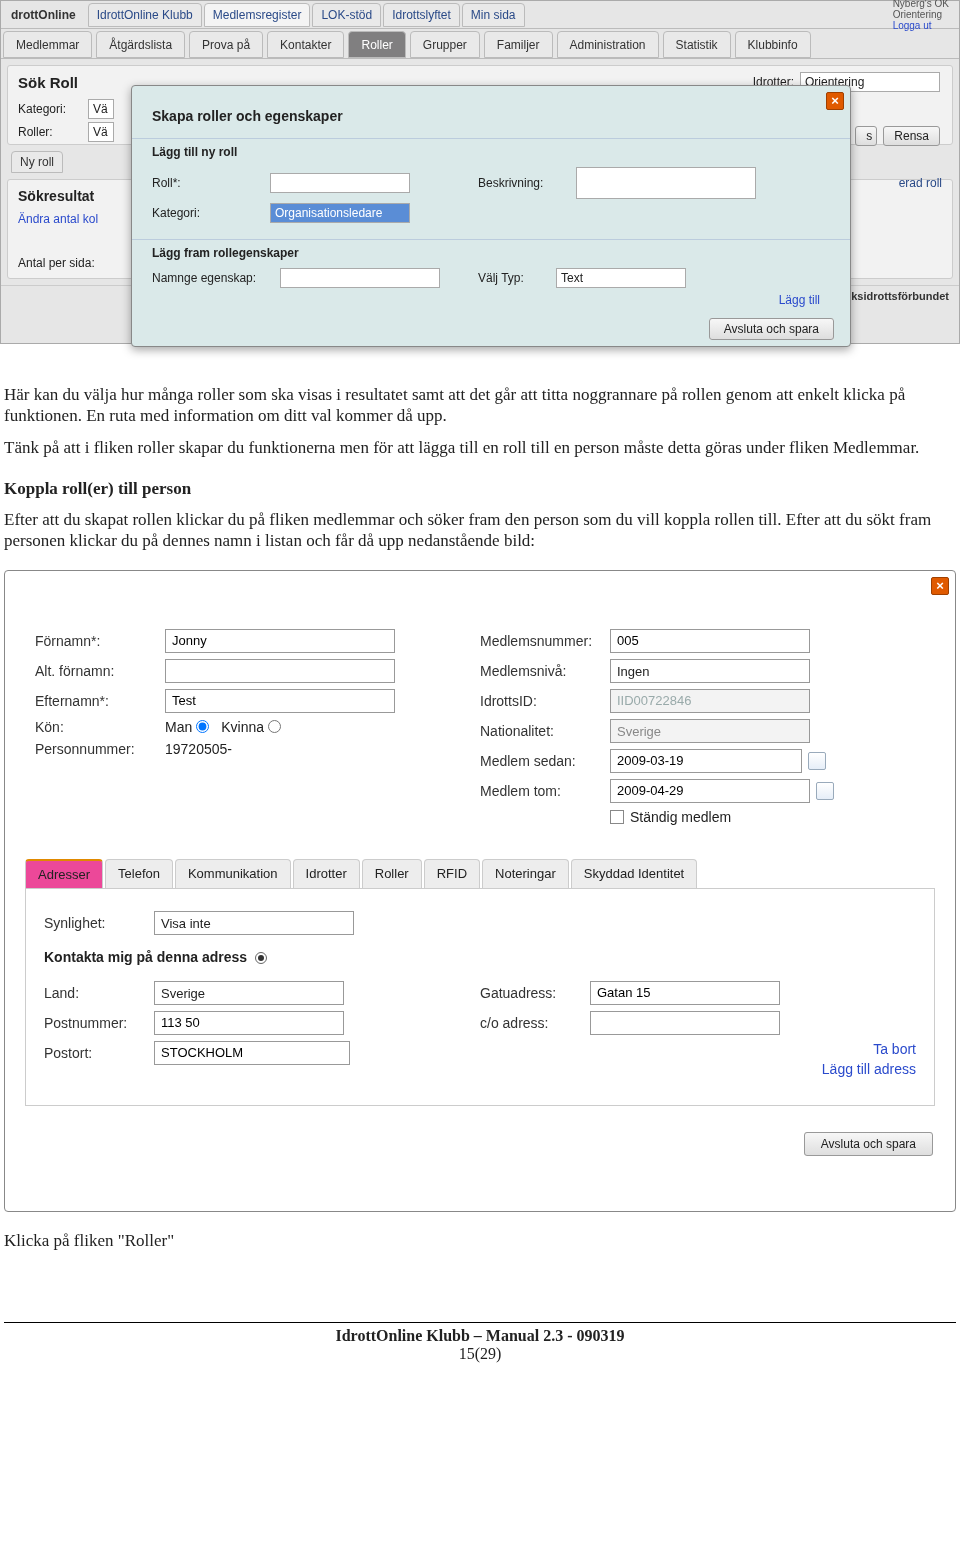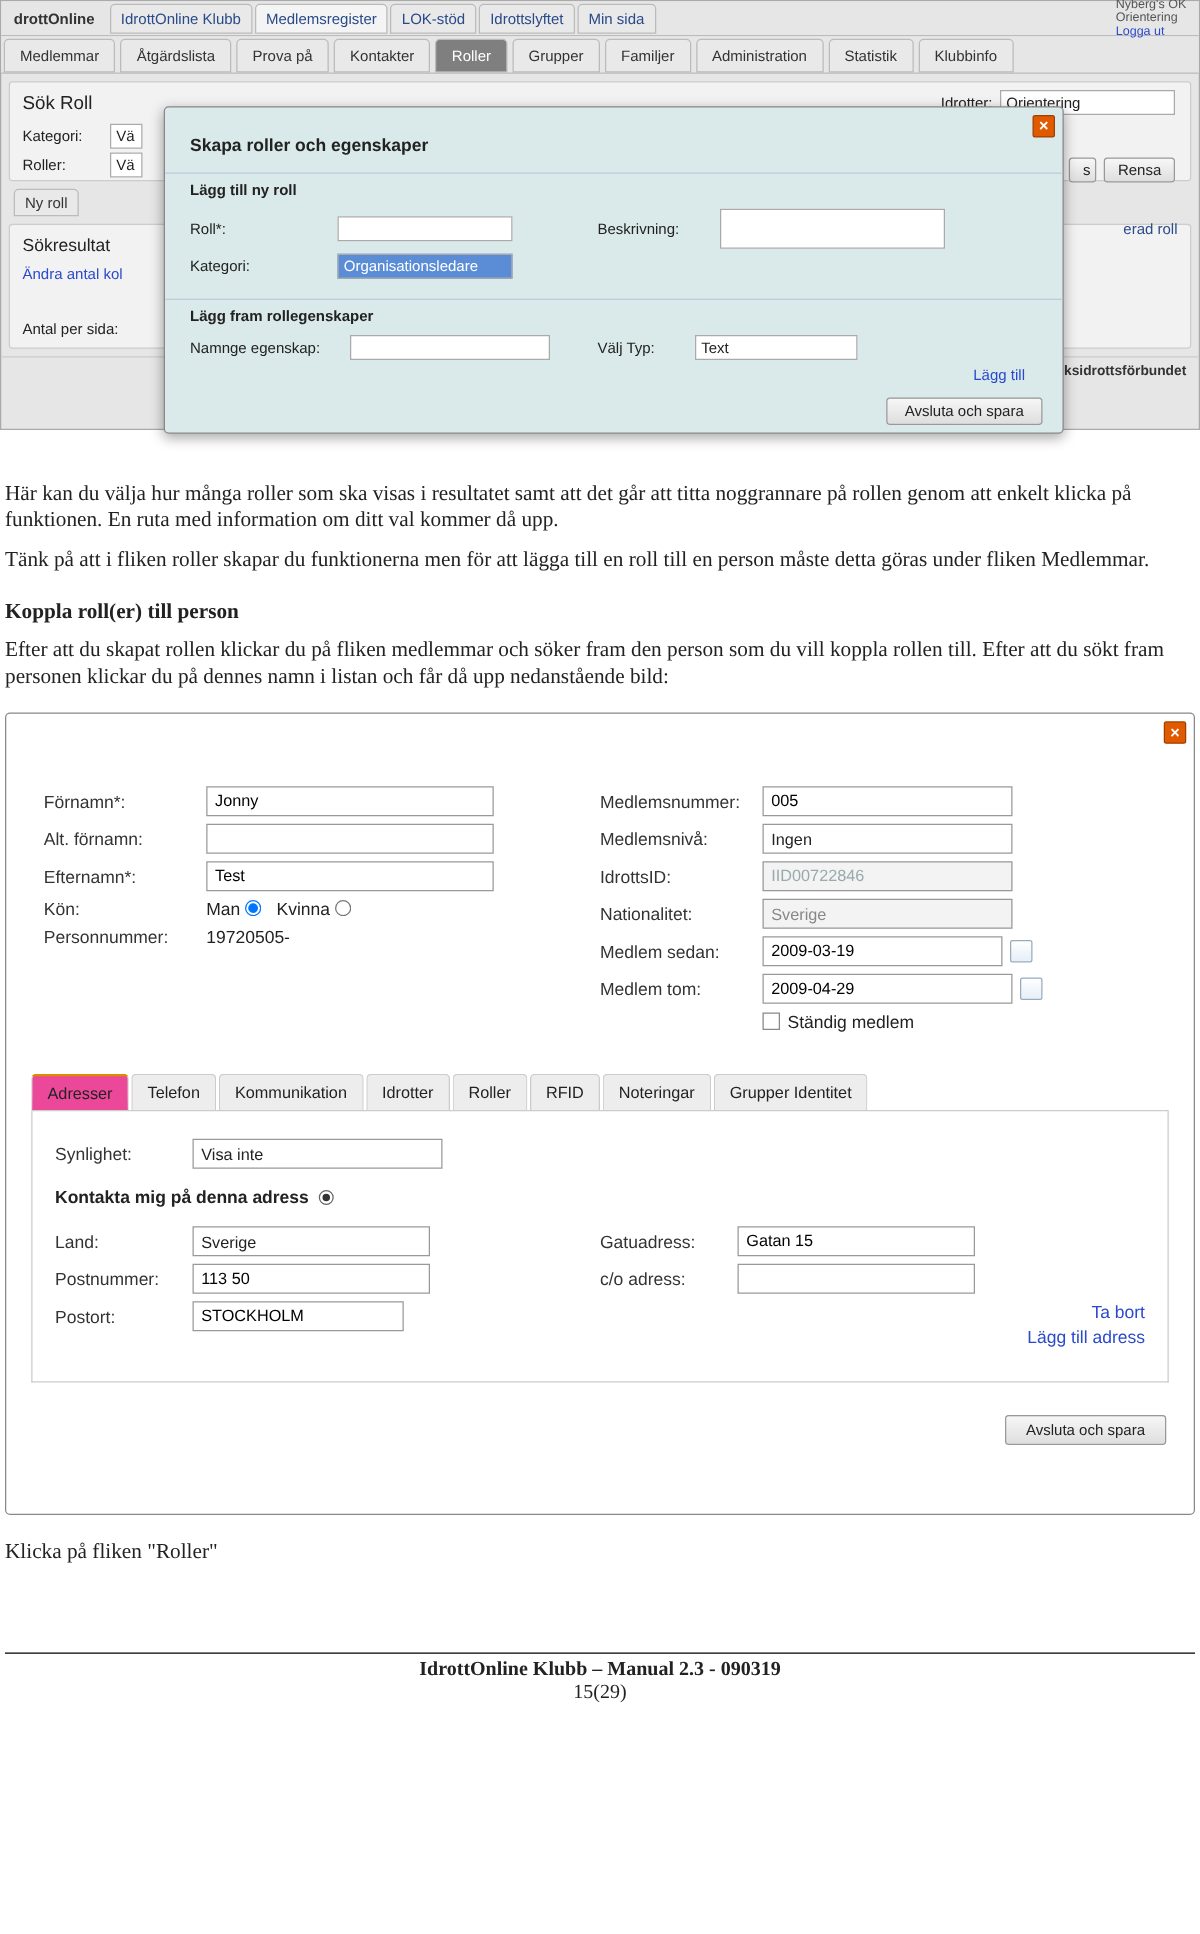--- a/index.html
+++ b/index.html
@@ -11,21 +11,21 @@
   .top-tab { padding: 4px 8px; border: 1px solid #bbb; background: #e9e9e9; border-top-left-radius: 4px; border-top-right-radius: 4px; margin-left: 2px; color: #2a4a88; }
   .top-tab.active { background: #f4f4f4; }
   .top-right { margin-left: auto; padding: 2px 10px; font-size: 10px; color: #555; line-height: 11px; }
   .top-right div { display:block; }
 
   .main-tabs { display: flex; height: 30px; border-bottom: 1px solid #bbb; background:#e6e6e6; font-size:12px; }
   .main-tab { padding: 6px 12px; border: 1px solid #bbb; border-top-left-radius:4px; border-top-right-radius:4px; margin: 2px 2px 0 2px; background:#e9e9e9; color:#333; }
   .main-tab.active { background:#807f80; color:#fff; }
 
   .panel { background:#f2f2f2; border:1px solid #ccc; margin: 6px; padding: 8px 10px; border-radius:3px; position:relative; }
-  .panel-title { font-weight:normal; font-size:15px; margin-bottom:8px; }
+  .panel-title { font-weight:bold; font-size:15px; margin-bottom:8px; }
   .row { display:flex; align-items:center; margin: 3px 0; font-size:12px; }
   .row .lbl { width:70px; }
   .sel, .txt { border:1px solid #aaa; padding:2px 4px; background:#fff; height:20px; font-size:12px; }
   .right-top { position:absolute; right:12px; top:6px; font-size:12px; display:flex; align-items:center; gap:6px; }
 
   .btn { background: linear-gradient(#f7f7f7,#dedede); border:1px solid #999; border-radius:3px; padding:2px 10px; font-size:12px; cursor:pointer; }
   .btn-bar { position:absolute; right:12px; top:60px; display:flex; gap:6px; }
   .mini-tab { display:inline-block; border:1px solid #bbb; padding:3px 8px; background:#e9e9e9; border-top-left-radius:4px; border-top-right-radius:4px; font-size:12px; color:#333; }
 
   .modal { position:absolute; left:130px; top:84px; width:720px; background:#dae9e9; border:1px solid #888; border-radius:4px; box-shadow:0 3px 10px rgba(0,0,0,.35); padding:6px 0 10px 0; }
@@ -256,21 +256,21 @@
   </div>
 
   <div class="me-tabs">
     <span class="me-tab active">Adresser</span>
     <span class="me-tab">Telefon</span>
     <span class="me-tab">Kommunikation</span>
     <span class="me-tab">Idrotter</span>
     <span class="me-tab">Roller</span>
     <span class="me-tab">RFID</span>
     <span class="me-tab">Noteringar</span>
-    <span class="me-tab">Grupper Identitet</span>
+    <span class="me-tab">Skyddad Identitet</span>
   </div>
 
   <div class="me-tabbody">
     <div class="me-row">
       <span class="me-lbl" style="width:110px;">Synlighet:</span>
       <span class="me-input" style="width:200px; line-height:18px; display:inline-block;">Visa inte</span>
     </div>
 
     <div class="me-sub-h">
       <span>Kontakta mig på denna adress</span>
@@ -282,21 +282,21 @@
         <div class="me-row">
           <span class="me-lbl" style="width:110px;">Land:</span>
           <span class="me-input" style="width:190px; line-height:18px; display:inline-block;">Sverige</span>
         </div>
         <div class="me-row">
           <span class="me-lbl" style="width:110px;">Postnummer:</span>
           <input class="me-input" style="width: 190px;" value="113 50">
         </div>
         <div class="me-row">
           <span class="me-lbl" style="width:110px;">Postort:</span>
-          <input class="me-input" style="width: 169px;" value="STOCKHOLM">
+          <input class="me-input" style="width: 196px;" value="STOCKHOLM">
         </div>
       </div>
       <div style="width:50%;">
         <div class="me-row">
           <span class="me-lbl" style="width:110px;">Gatuadress:</span>
           <input class="me-input" style="width: 190px;" value="Gatan 15">
         </div>
         <div class="me-row">
           <span class="me-lbl" style="width:110px;">c/o adress:</span>
           <input class="me-input" style="width: 190px;" value="">

